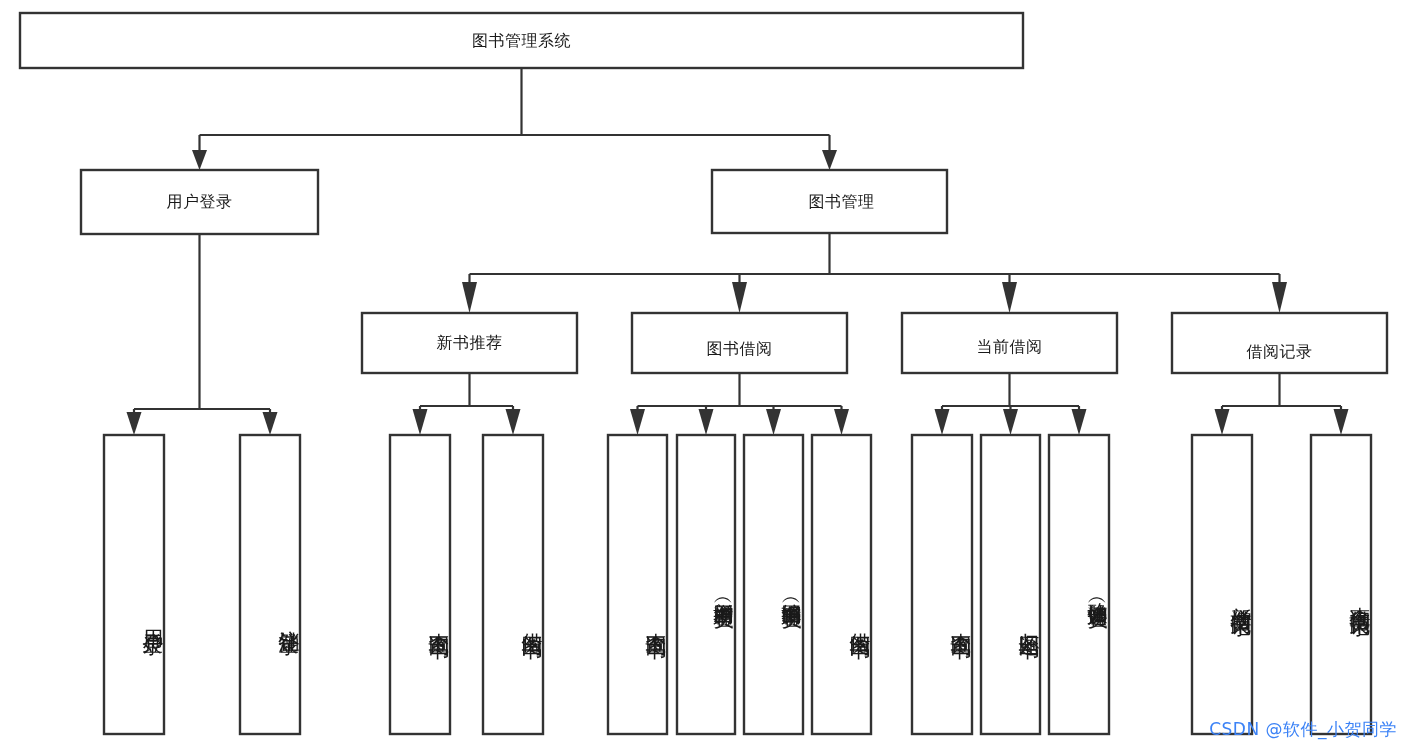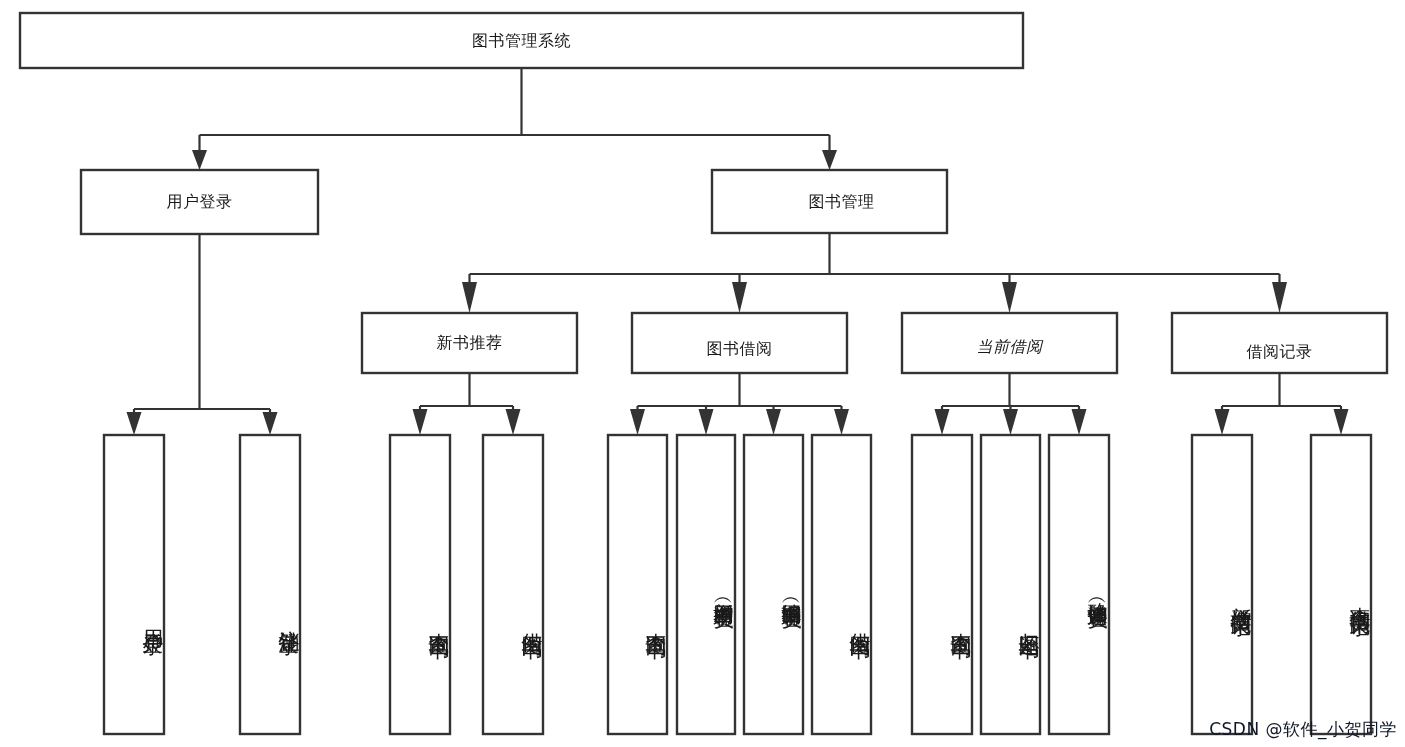--- a/index.html
+++ b/index.html
@@ -65,21 +65,21 @@
   }
   .node-label.vertical.tall {
     font-size: 20px;
     letter-spacing: 1px;
   }
   .watermark {
     position: absolute;
     right: 8px;
     bottom: 6px;
     font-size: 17px;
-    color: #0f172a;
+    color: #3b82f6;
     letter-spacing: 0.5px;
     white-space: nowrap;
     font-family: "DejaVu Sans", "Liberation Sans", sans-serif;
   }
 </style>
 </head>
 <body>
 
 <div id="canvas">
 
@@ -178,21 +178,21 @@
     </g>
   </svg>
 
   <div class="node-label horizontal" style="left:20px; top:13px; width:1003px; height:55px;">图书管理系统</div>
 
   <div class="node-label horizontal" style="left:81px; top:170px; width:237px; height:64px;">用户登录</div>
   <div class="node-label horizontal" style="left:712px; top:170px; width:259px; height:63px;">图书管理</div>
 
   <div class="node-label horizontal" style="left:362px; top:313px; width:215px; height:60px;">新书推荐</div>
   <div class="node-label horizontal" style="left:632px; top:313px; width:215px; height:72px;">图书借阅</div>
-  <div class="node-label horizontal" style="left:902px; top:313px; width:215px; height:68px;font-style:italic;">当前借阅</div>
+  <div class="node-label horizontal" style="left:902px; top:313px; width:215px; height:68px;">当前借阅</div>
   <div class="node-label horizontal" style="left:1172px; top:313px; width:215px; height:60px;margin-top:9px;">借阅记录</div>
 
   <div class="node-label vertical" style="left:104px; top:493px; width:60px; height:241px;">用户登录</div>
   <div class="node-label vertical" style="left:240px; top:493px; width:60px; height:241px;">注销登录</div>
 
   <div class="node-label vertical" style="left:390px; top:500px; width:60px; height:234px;">查询图书</div>
   <div class="node-label vertical" style="left:483px; top:500px; width:60px; height:234px;">借阅图书</div>
 
   <div class="node-label vertical" style="left:608px; top:500px; width:59px; height:234px;">查询图书</div>
   <div class="node-label vertical tall" style="left:677px; top:443px; width:58px; height:291px;">新增图书（管理员）</div>

